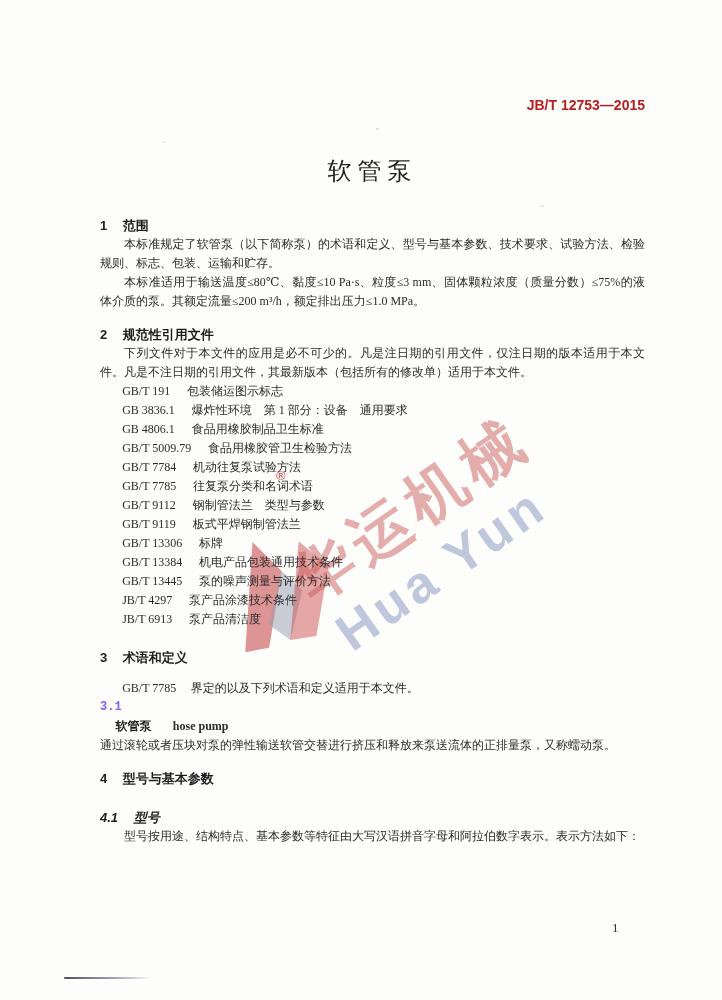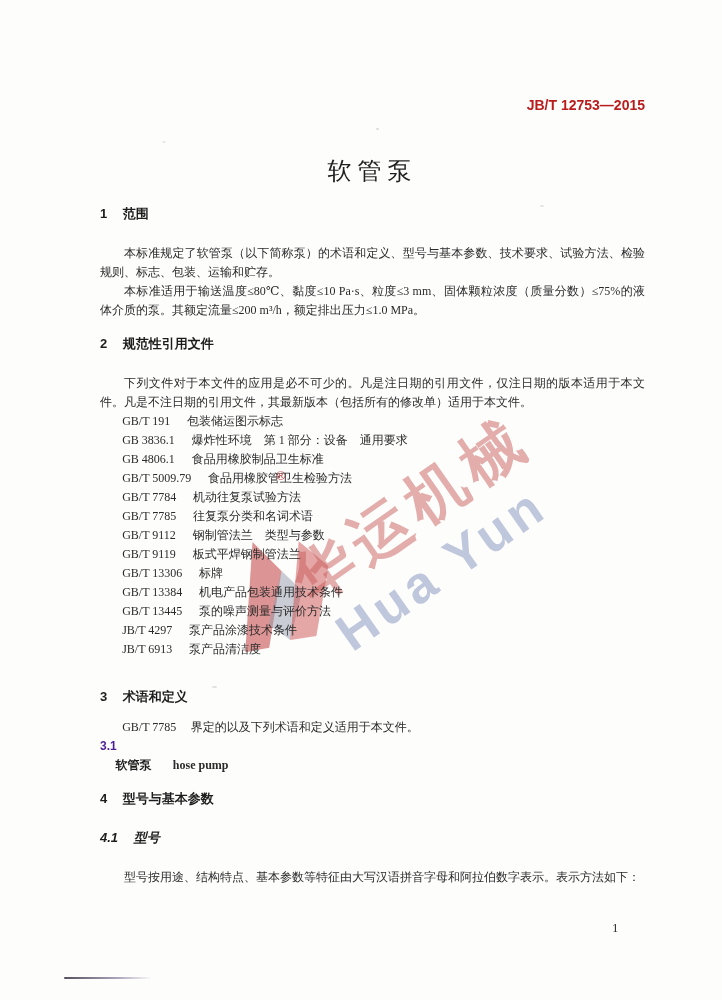--- a/index.html
+++ b/index.html
@@ -30,42 +30,42 @@
   }
   .doc-title{
     margin-top:46px;
     text-align:center;
     font-family:"Liberation Sans","DejaVu Sans",sans-serif;
     font-size:24px;
     letter-spacing:6px;
     color:#1f1f1f;
   }
   .heading{
-    margin-top:24px;
+    margin-top:36px;
     font-family:"Liberation Sans","DejaVu Sans",sans-serif;
     font-weight:700;
     font-size:13px;
     color:#1c1c1c;
     text-align:left;
   }
   .heading .h-num{margin-right:1.2em;}
   .heading.h2{margin-top:14px;}
-  .heading.h3{margin-top:28px;}
+  .heading.h3{margin-top:19px;}
   .heading.h4{margin-top:14px;}
   .heading.sub{margin-top:20px;font-style:italic;}
   .para{margin:0;text-indent:2em;}
-  .para.first{margin-top:21px;}
+  .para.first{margin-top:0;}
   .ref-list{margin:0;padding:0;list-style:none;}
   .ref-row{padding-left:1.85em;white-space:nowrap;}
   .ref-code{margin-right:1.4em;}
   .terms-intro{margin-top:12px;padding-left:1.85em;}
   .terms-intro .ref-code{margin-right:1.2em;}
   .clause-num{
-    font-family:Liberation Sans, sans-serif;
-    font-weight:700;color:#4c1d95;
+    font-family:Liberation Mono, monospace;
+    font-weight:700;color:#8b5cf6;
   }
   .term-line{padding-left:1.3em;}
   .term-cn{
     font-family:"Liberation Sans","DejaVu Sans",sans-serif;
     font-weight:700;color:#1c1c1c;
   }
   .term-en{font-weight:700;margin-left:1.1em;padding-left:8px;}
   .definition{margin:0;}
   .page-number{
     position:absolute;
@@ -172,20 +172,21 @@
     <div class="heading h3">
       <span class="h-num">3</span><span>术语和定义</span>
     </div>
     <div class="terms-intro">
       <span class="ref-code">GB/T 7785</span><span>界定的以及下列术语和定义适用于本文件。</span>
     </div>
     <div class="clause-num">3.1</div>
     <div class="term-line">
       <span class="term-cn">软管泵</span><span class="term-en">hose pump</span>
     </div>
+    <p class="definition">通过滚轮或者压块对泵的弹性输送软管交替进行挤压和释放来泵送流体的正排量泵，又称蠕动泵。</p>
 
     <div class="heading h4">
       <span class="h-num">4</span><span>型号与基本参数</span>
     </div>
     <div class="heading sub">
       <span class="h-num">4.1</span><span>型号</span>
     </div>
     <p class="para first">型号按用途、结构特点、基本参数等特征由大写汉语拼音字母和阿拉伯数字表示。表示方法如下：</p>
 
   </div>

